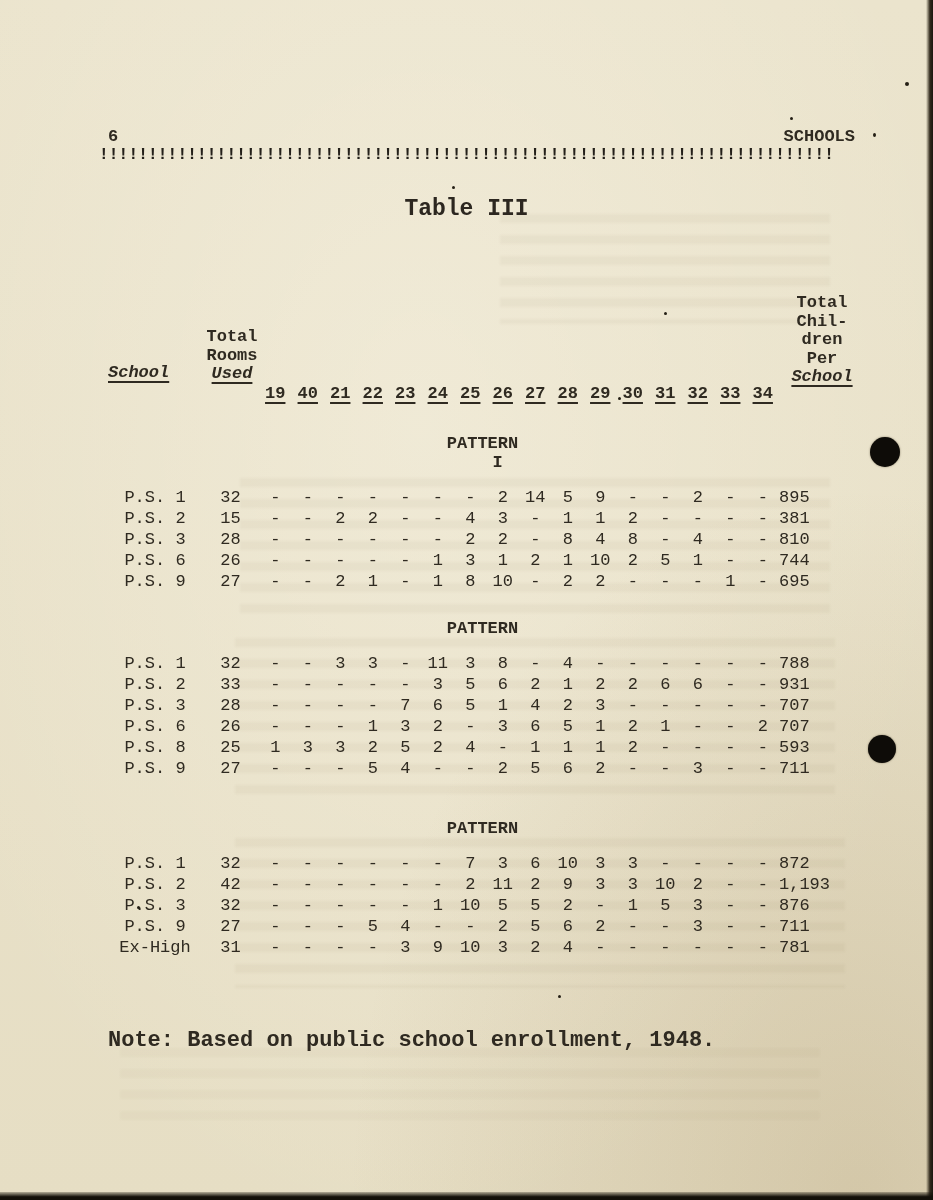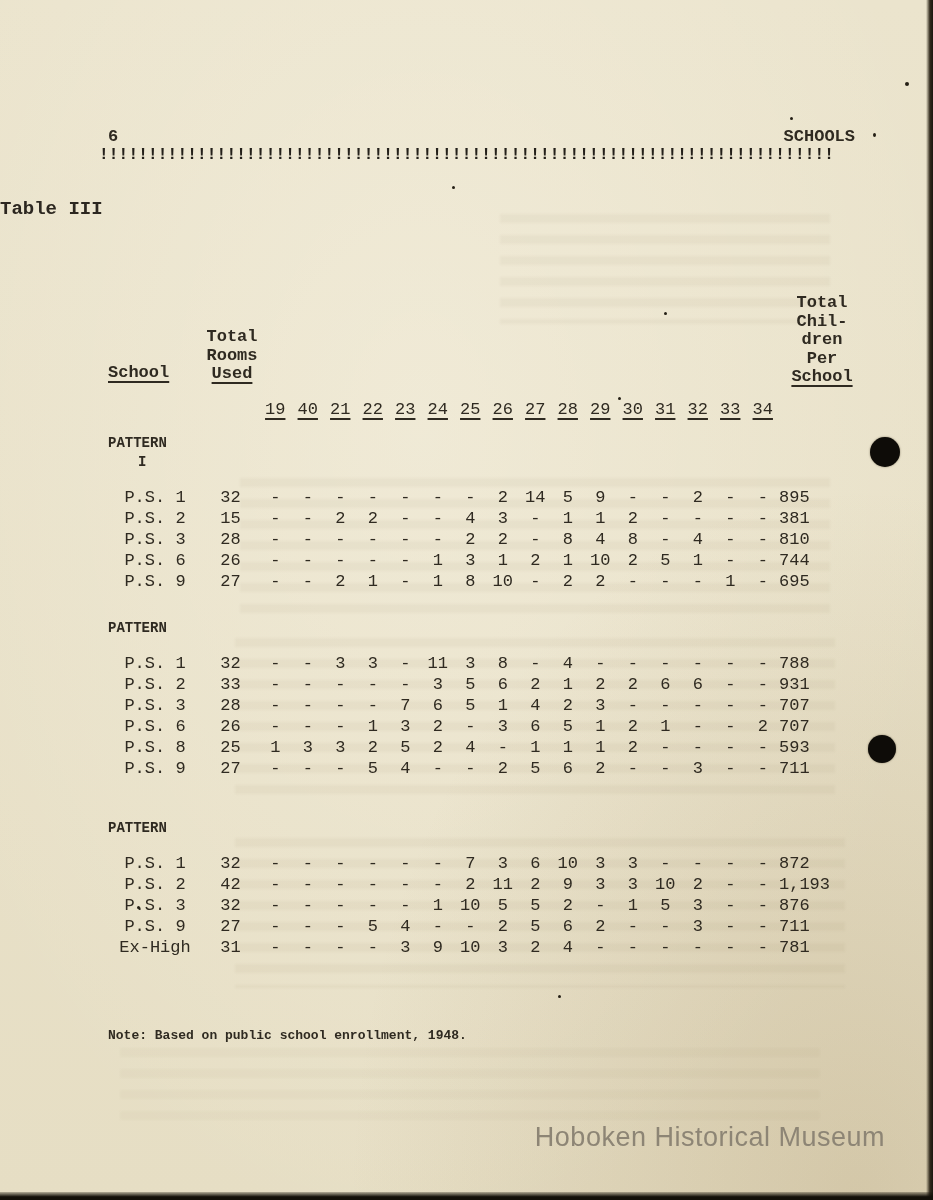--- a/index.html
+++ b/index.html
@@ -9,70 +9,70 @@
     margin:0 auto;
     overflow:hidden;
     background-color:#eae3cb;
     background-image:
       radial-gradient(ellipse at 92% 100%, rgba(145,118,70,0.22), rgba(0,0,0,0) 42%),
       radial-gradient(ellipse at 45% 35%, rgba(255,252,242,0.30), rgba(0,0,0,0) 75%),
       linear-gradient(#ebe4cd,#e6dec4);
     font-family:"Liberation Mono","DejaVu Sans Mono",monospace;
     color:#2f2a21;
   }
-  .u{text-decoration:underline;text-underline-offset:4px;text-decoration-thickness:1.5px;}
+  .u{text-decoration:underline;text-underline-offset:4px;text-decoration-thickness:1.5px;font-style:italic;}
 
   .page-header{
     position:absolute;left:108px;right:78px;top:127px;
     display:flex;justify-content:space-between;
     font-size:17px;line-height:20px;font-weight:700;
   }
   .divider{
     position:absolute;left:99px;top:146px;width:775px;
     font-size:16px;font-weight:700;letter-spacing:0.2px;
     white-space:nowrap;overflow:hidden;color:#24201a;
   }
   .title-block{
     position:absolute;left:0;top:200px;width:933px;
-    font-size:19px;line-height:19.5px;
+    text-align:center;font-size:23px;line-height:19.5px;
     font-weight:700;color:#2c2720;
   }
   .hdr-school{position:absolute;left:108px;top:363px;font-size:17px;font-weight:700;}
   .hdr-rooms{position:absolute;left:200px;top:328px;width:64px;text-align:center;
     font-size:17px;line-height:18.6px;font-weight:700;}
   .hdr-classes{position:absolute;left:367px;top:363px;font-size:17px;font-weight:700;}
   .hdr-total{position:absolute;left:786px;top:294px;width:72px;text-align:center;
     font-size:17px;line-height:18.6px;font-weight:700;}
 
   .grid-row, .row{
     display:grid;
     grid-template-columns:97px 57px repeat(16,32.5px) minmax(0,1fr);
     font-size:17px;line-height:21px;
   }
   .class-sizes{
-    position:absolute;left:105px;top:400px;width:752px;
-    font-weight:400;
+    position:absolute;left:105px;top:384px;width:752px;
+    font-weight:700;
   }
   .class-sizes .cell{line-height:19px;}
   .cell{display:block;white-space:nowrap;}
   .cell.school{text-align:center;padding-left:3px;}
   .cell.rooms{text-align:center;}
   .cell.num{text-align:center;}
   .cell.total{}
   .hdr-num{text-decoration:underline;text-underline-offset:4px;text-decoration-thickness:1.5px;}
 
   .pattern{position:absolute;left:105px;width:752px;}
   .pattern-1{top:434px;}
   .pattern-2{top:619px;}
   .pattern-3{top:819px;}
-  .pattern-label{font-size:14px;line-height:19px;font-weight:700;padding-left:3px;}
+  .pattern-label{font-size:17px;line-height:19px;font-weight:700;padding-left:3px;text-align:center;}
   .pattern-label .numeral{padding-left:30px;}
   .rows{margin-top:15px;}
 
-  .note{position:absolute;left:108px;top:1028px;font-size:13px;font-weight:700;}
+  .note{position:absolute;left:108px;top:1028px;font-size:22px;font-weight:700;}
 
   .watermark{
     position:absolute;right:48px;top:1122px;
     font-family:"Liberation Sans","DejaVu Sans",sans-serif;
     font-size:27px;letter-spacing:0.5px;color:#8d8575;
   }
 
   .hole{position:absolute;border-radius:50%;background:#0e0c08;box-shadow:0 0 2px rgba(60,50,30,0.6);}
   .hole-1{left:870px;top:437px;width:30px;height:30px;}
   .hole-2{left:868px;top:735px;width:28px;height:28px;}
@@ -516,21 +516,20 @@
             <span class="cell num">-</span>
             <span class="cell num">-</span>
             <span class="cell total">781</span>
           </div>
         </div>
       </div>
     </div>
 
   <div class="note">Note: Based on public school enrollment, 1948.</div>
 
-  <div class="watermark">Hoboken Historical Museum</div>
 
   <div class="hole hole-1"></div>
   <div class="hole hole-2"></div>
 
   <span class="speck s1"></span>
   <span class="speck s2"></span>
   <span class="speck s3"></span>
   <span class="speck s4"></span>
   <span class="speck s5"></span>
   <span class="speck s6"></span>

